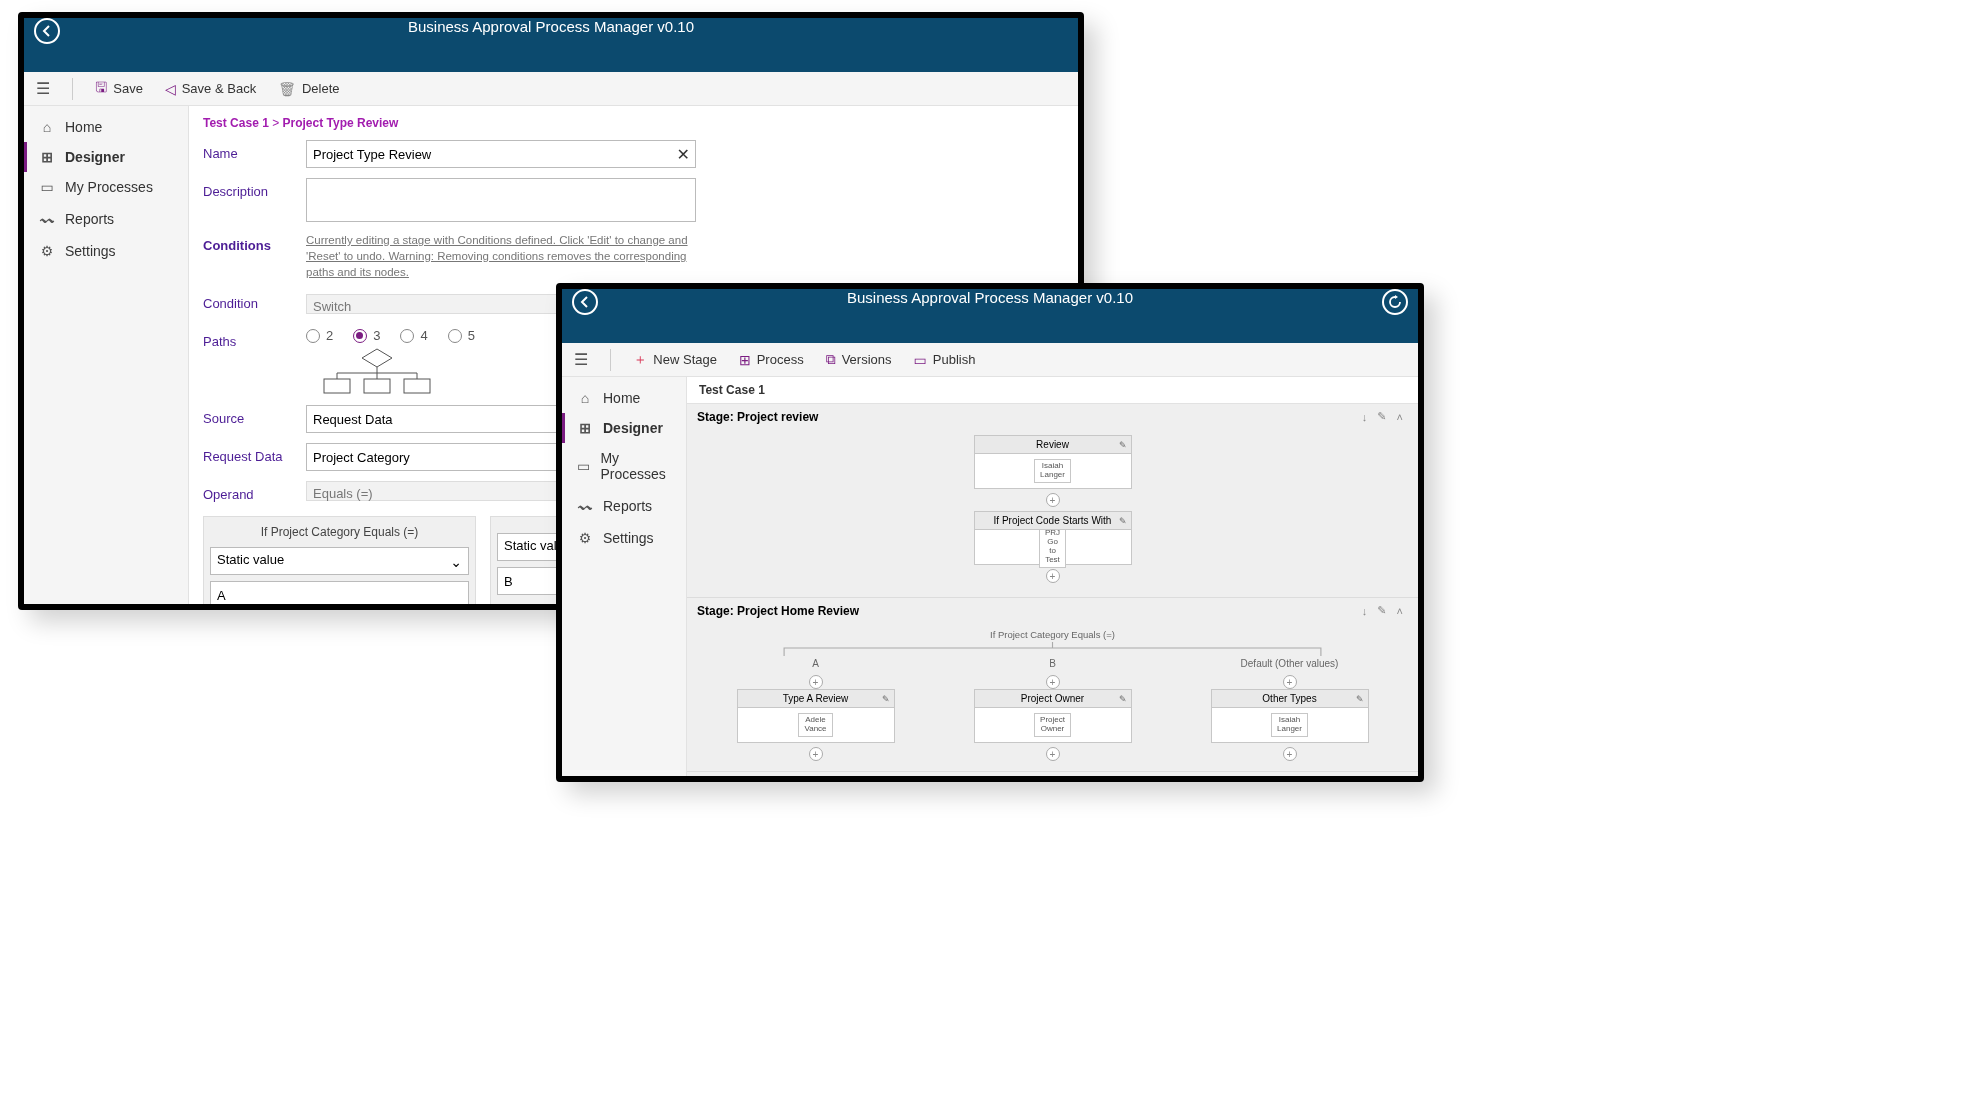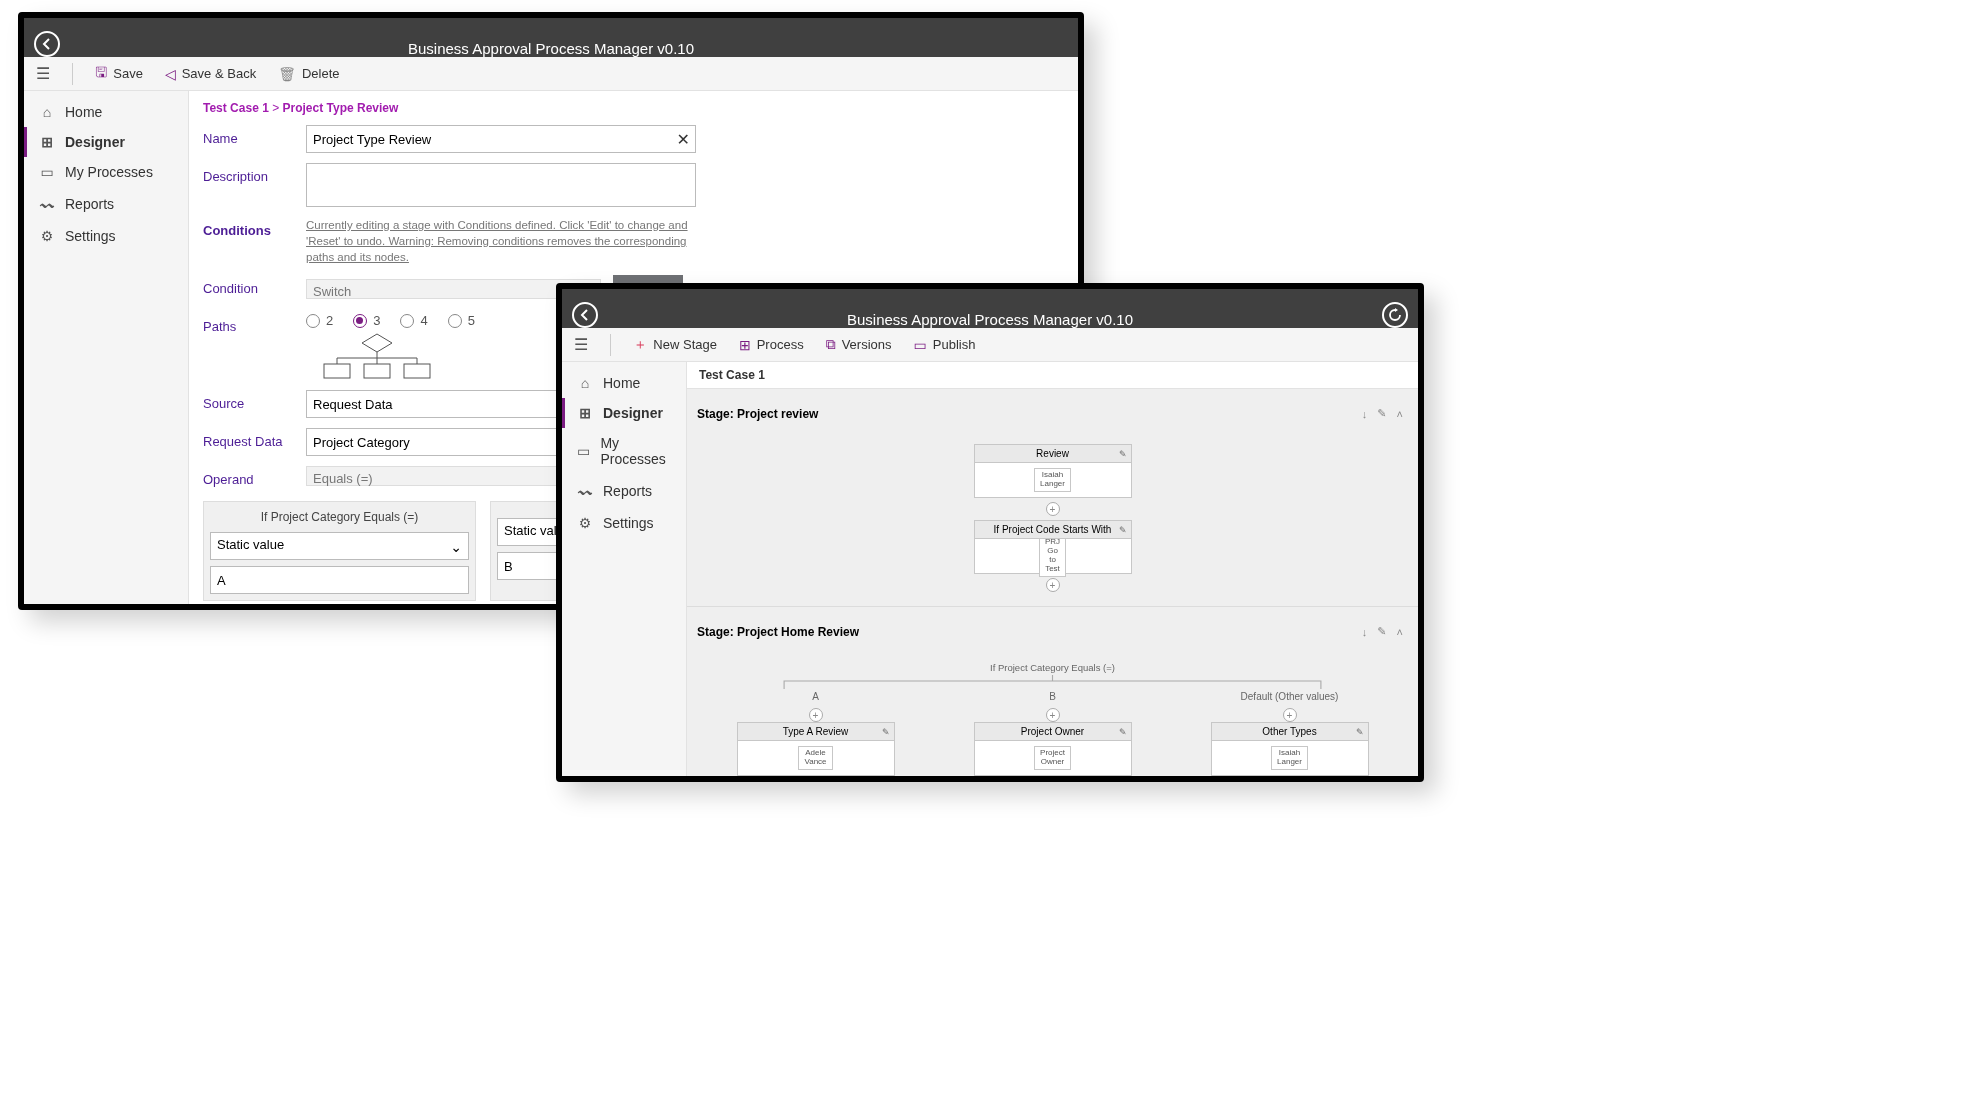--- a/index.html
+++ b/index.html
@@ -12,25 +12,25 @@
   border-radius: 4px;
   box-shadow: 12px 12px 24px rgba(0,0,0,0.18);
   overflow: hidden;
   display: flex;
   flex-direction: column;
 }
 .win1 { left: 18px; top: 12px; width: 1066px; height: 598px; }
 .win2 { left: 556px; top: 283px; width: 868px; height: 499px; }
 
 .titlebar {
-  background: #404040;
+  background: #0c4a6e;
   color: #fff;
-  height: 39px;
+  height: 54px;
   display: flex;
-  align-items: flex-end;
+  align-items: flex-start;
   padding: 0 10px;
   position: relative;
   flex-shrink: 0;
 }
 .titlebar .circle-btn {
   width: 26px; height: 26px;
   border: 2px solid #fff;
   border-radius: 50%;
   display: flex; align-items: center; justify-content: center;
   font-size: 14px;
@@ -113,21 +113,21 @@
 .cond-box .hdr { text-align:center; font-size:12px; color:#444; padding:2px 0 8px; }
 .cond-box .sel2 { width:100%; height:28px; border:1px solid #bbb; background:#fff; padding:4px 6px; font-size:13px; position:relative; margin-bottom:6px; }
 .cond-box .sel2 .chev { position:absolute; right:6px; top:6px; font-size:14px; }
 .cond-box .val { width:100%; height:28px; border:1px solid #bbb; background:#fff; padding:4px 6px; font-size:13px; }
 
 
 .content2 { flex:1; overflow:auto; background:#efefef; }
 .bc2 { font-size:12px; color:#333; padding:6px 12px; background:#fff; border-bottom:1px solid #e2e2e2; font-weight:600; }
 
 .stage { border-bottom:1px solid #dcdcdc; background:#efefef; }
-.stage-hdr { display:flex; align-items:center; padding:16px 10px; font-size:12px; }
+.stage-hdr { display:flex; align-items:center; padding:4px 10px; font-size:12px; }
 .stage-hdr .lab { font-weight:600; }
 .stage-hdr .spacer { flex:1; }
 .stage-hdr .hic { color:#888; font-size:11px; padding:2px 5px; cursor:pointer; }
 .stage-body { padding:6px 10px 10px; }
 
 .card { width:158px; background:#fff; border:1px solid #c7c7c7; margin:0 auto; }
 .card-hdr { display:flex; align-items:center; justify-content:center; height:18px; border-bottom:1px solid #c7c7c7; background:#e9e9e9; position:relative; font-size:10px; }
 .card-hdr .pen { position:absolute; right:4px; font-size:9px; color:#666; cursor:pointer; }
 .card-body { height:34px; display:flex; align-items:center; justify-content:center; }
 .chip { border:1px solid #c7c7c7; padding:2px 5px; font-size:8px; color:#555; text-align:center; line-height:1.1; background:#fff; }

